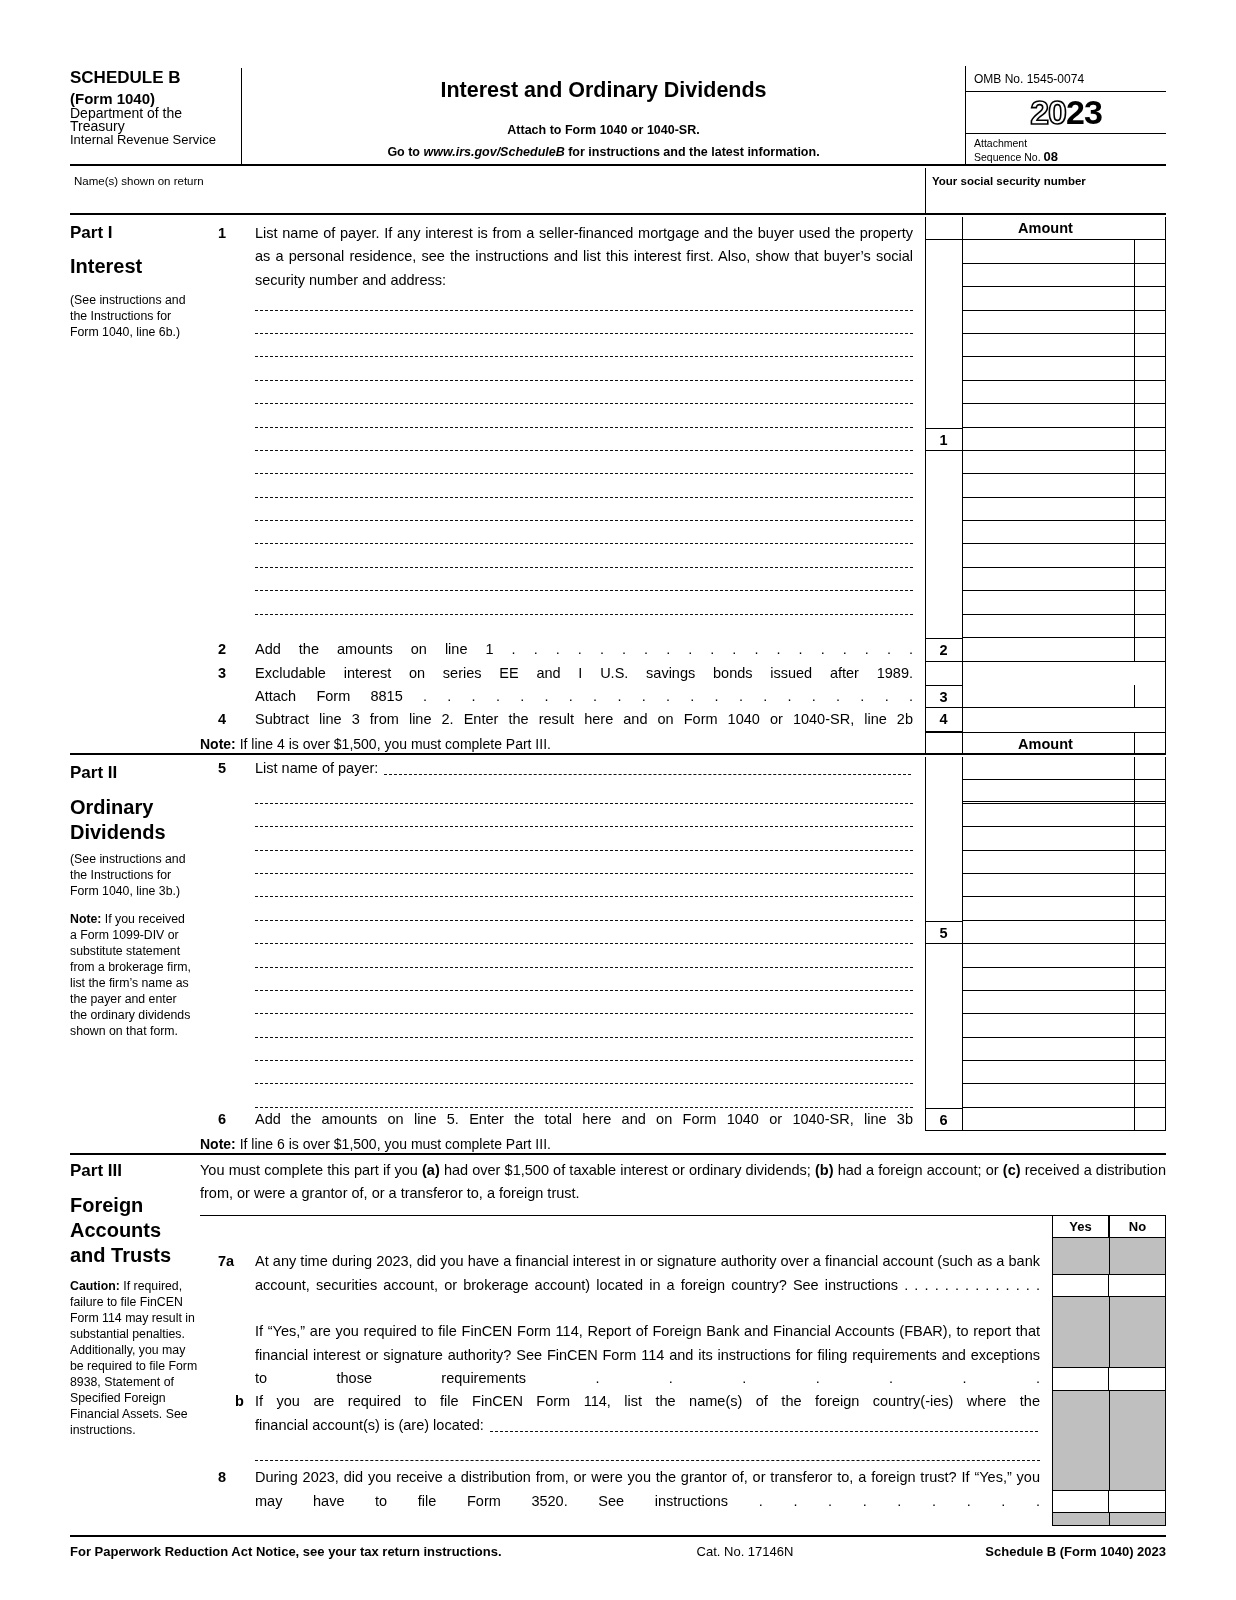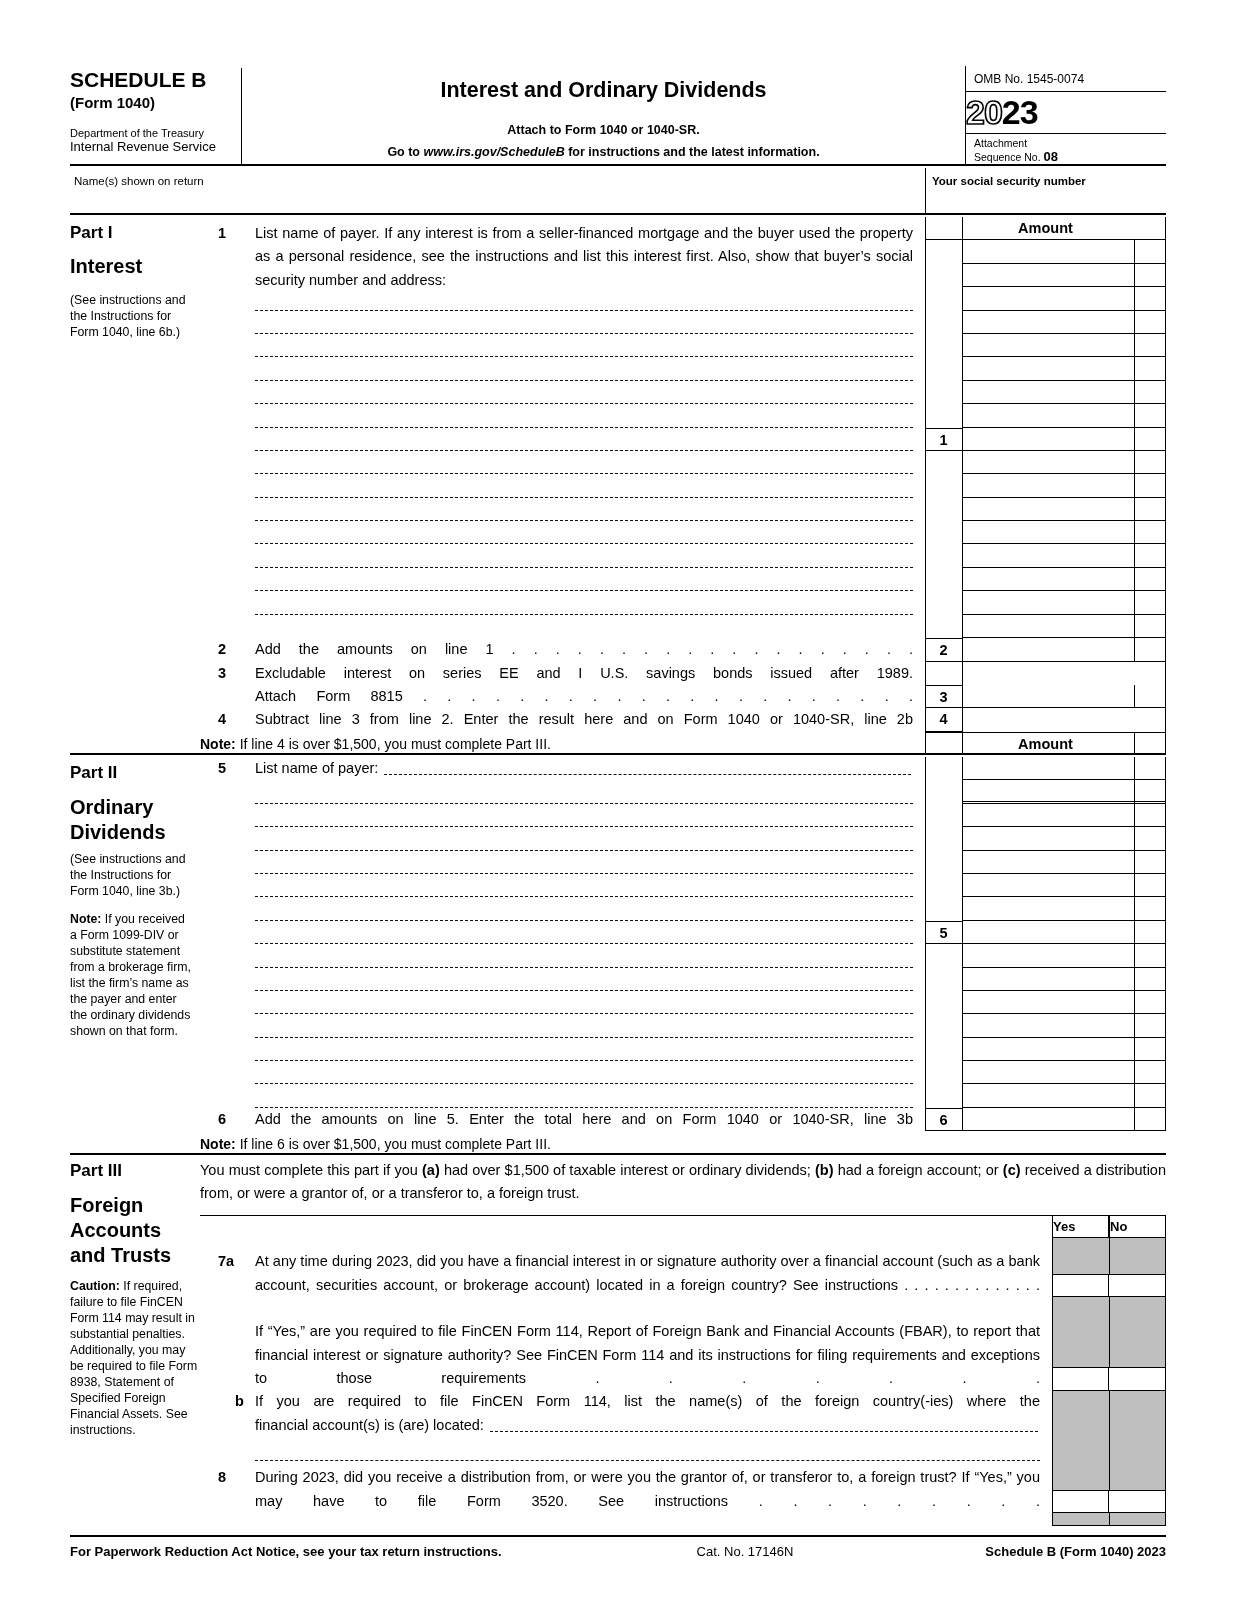--- a/index.html
+++ b/index.html
@@ -24,46 +24,46 @@
   .fnum{width:37px;flex:none;font-size:14.5px;line-height:23.4px;font-weight:bold}
   .ftext{width:658px;flex:none;font-size:14.5px;line-height:23.4px}
   .amthdr{width:241px;height:23.4px;text-align:center;font-size:14.5px;line-height:23px;font-weight:bold}
   .note-t{font-size:14px;line-height:22px}
   .q{left:148px;width:948px;display:flex;align-items:flex-end}
   .qnum{width:37px;flex:none;font-size:14.5px;line-height:23.4px;align-self:flex-start}
   .qtext{width:785px;flex:none;font-size:14.5px;line-height:23.4px}
   .qcells{flex:none;display:flex;margin-left:12px}
   .anscell{width:57px;height:23.4px;background:#fff;border:1px solid #000}
   .anscell + .anscell{border-left:none}
-  .yn{width:57px;height:23.4px;border:1px solid #000;background:#fff;font-size:13px;line-height:21px;font-weight:bold}
+  .yn{width:57px;height:23.4px;border:1px solid #000;background:#fff;text-align:center;font-size:13px;line-height:21px;font-weight:bold}
   .graystrip{background:#bfbfbf;border-left:1px solid #000;border-right:1px solid #000;border-bottom:1px solid #000}
   .graystrip::after{content:"";position:absolute;left:56px;top:0;bottom:0;border-left:1px solid #000}
   .yr{font-size:34px;font-weight:bold;letter-spacing:-1px}
   .yr-outline{color:#fff;-webkit-text-stroke:1.6px #000}
 </style>
 </head>
 <body>
 
 <div class="page">
 
   <div class="abs" style="left:70px;top:66px;width:1096px;height:100px;border-bottom:2px solid #000">
     <div class="abs" style="left:0;top:2px;width:172px;height:96px;border-right:1px solid #000;padding-right:6px">
-      <div class="b" style="font-size:21px">SCHEDULE B</div>
+      <div class="b" style="font-size:17px">SCHEDULE B</div>
       <div class="b" style="font-size:15px;margin-top:2px">(Form 1040)</div>
-      <div style="font-size:11px;line-height:13px;margin-top:16px">Department of the Treasury</div>
+      <div style="font-size:14px;line-height:13px;margin-top:0">Department of the Treasury</div>
       <div style="font-size:13px;line-height:13px">Internal Revenue Service</div>
     </div>
     <div class="abs" style="left:172px;top:0;width:723px;height:100px;text-align:center">
       <div class="b" style="font-size:21.5px;margin-top:12px">Interest and Ordinary Dividends</div>
       <div class="b" style="font-size:12.5px;margin-top:20px">Attach to Form 1040 or 1040-SR.</div>
       <div class="b" style="font-size:12.5px;margin-top:8px"><span>Go to </span><span class="i">www.irs.gov/ScheduleB</span><span> for instructions and the latest information.</span></div>
     </div>
     <div class="abs" style="left:895px;top:0;width:201px;height:100px;border-left:1px solid #000">
       <div style="font-size:12px;padding:6px 8px 0;height:26px;border-bottom:1px solid #000">OMB No. 1545-0074</div>
-      <div style="height:42px;border-bottom:1px solid #000;text-align:left;line-height:40px"><span class="yr yr-outline">20</span><span class="yr">23</span></div>
+      <div style="height:42px;border-bottom:1px solid #000;text-align:center;line-height:40px"><span class="yr yr-outline">20</span><span class="yr">23</span></div>
       <div style="padding:3px 8px 0;font-size:10.5px;line-height:13px">
         <div>Attachment</div>
         <div><span>Sequence No.</span> <span class="b" style="font-size:13px">08</span></div>
       </div>
     </div>
   </div>
 
   <div class="abs" style="left:70px;top:168px;width:1096px;height:47px;border-bottom:2px solid #000">
     <div class="abs" style="left:0;top:0;width:855px;height:100%;padding:3px 4px">
       <span style="font-size:11.5px">Name(s) shown on return</span>

